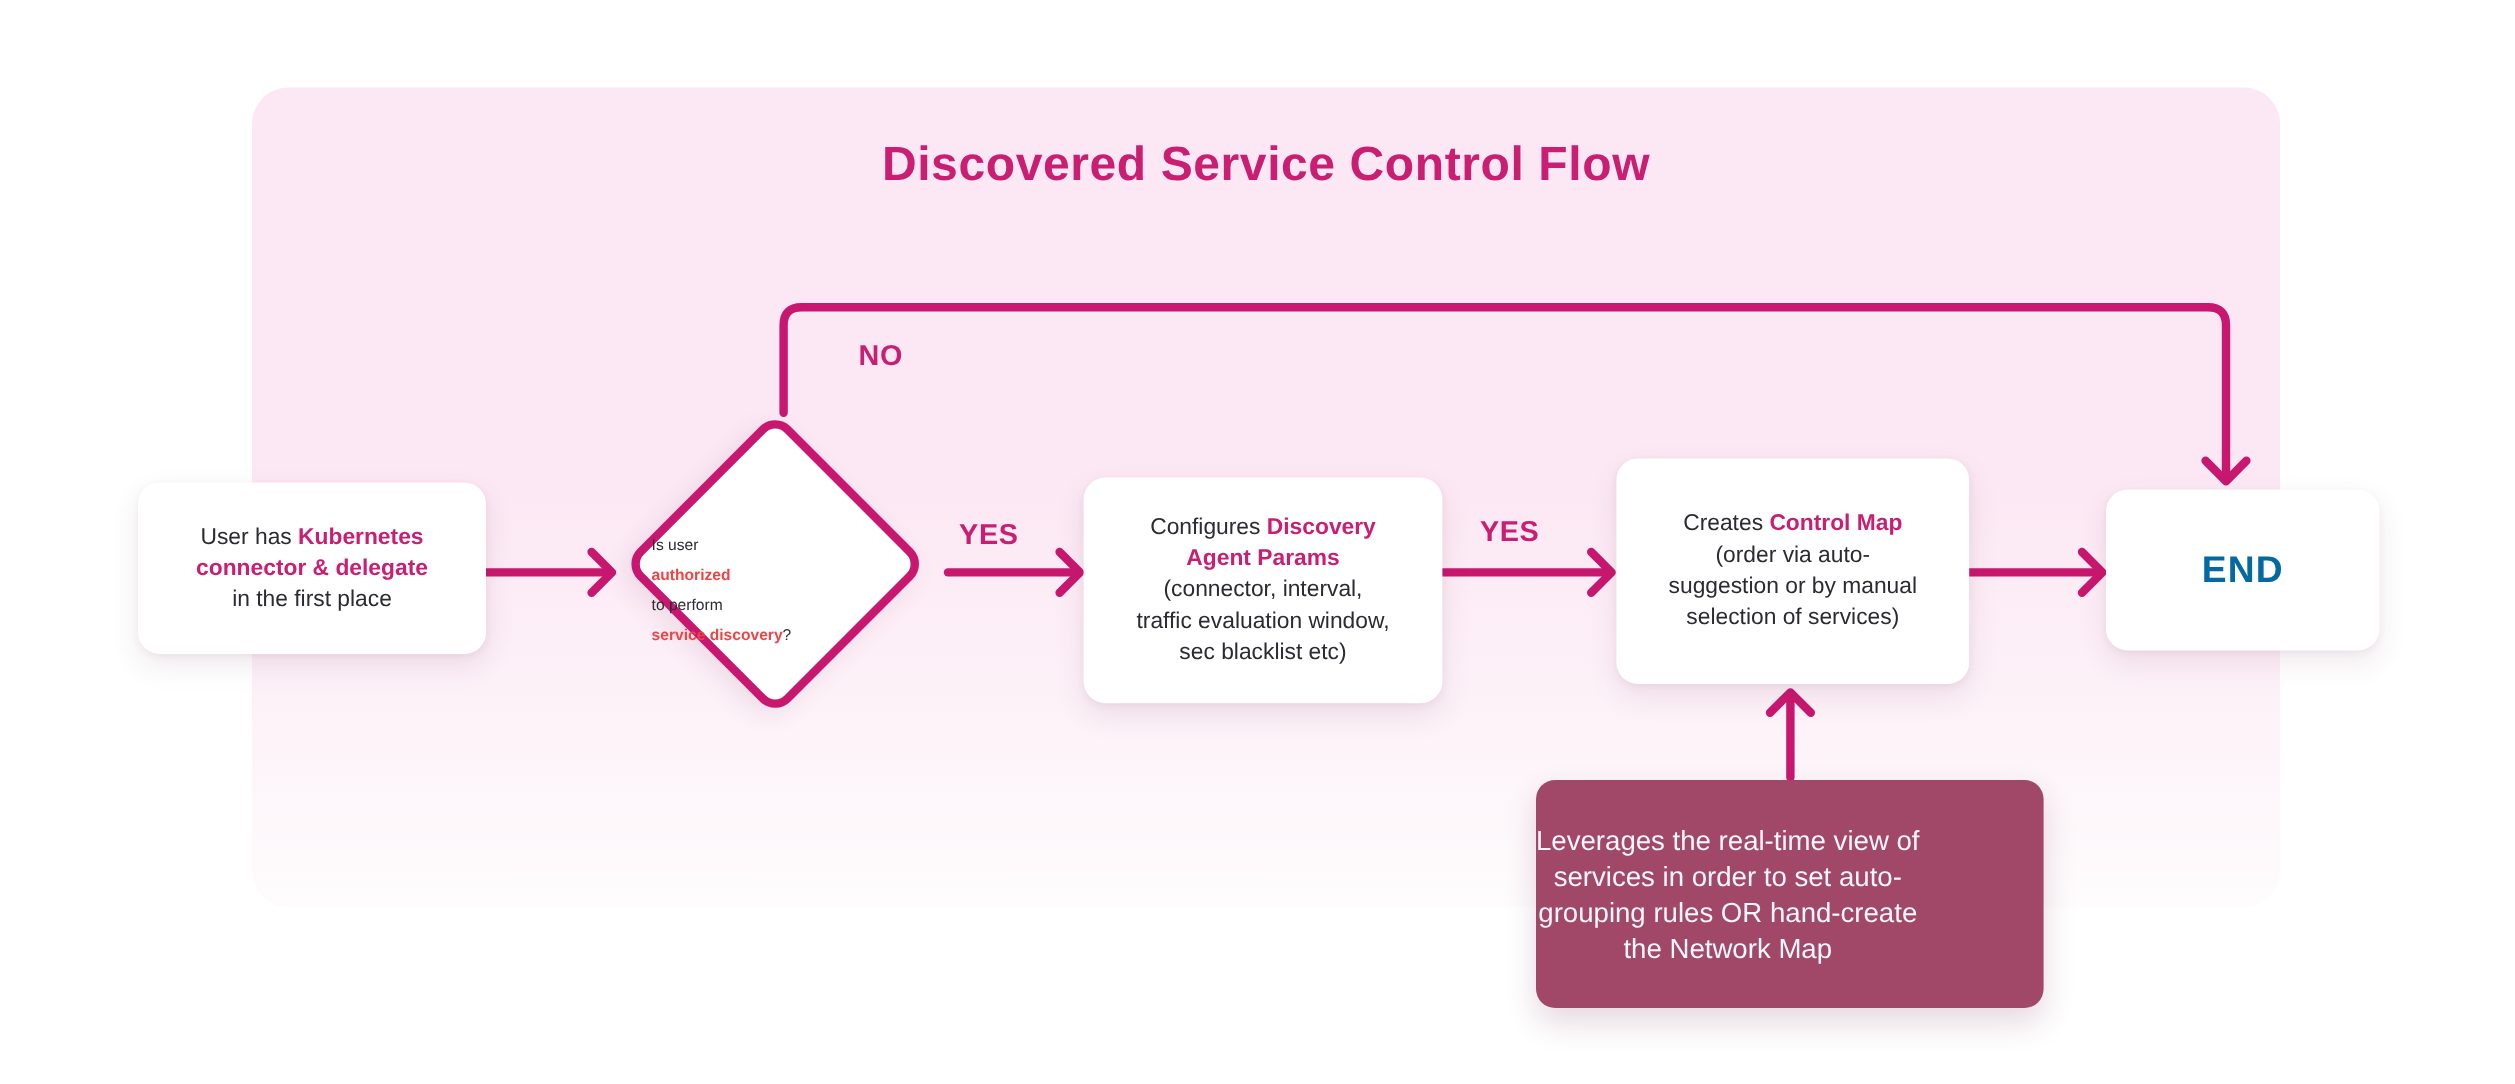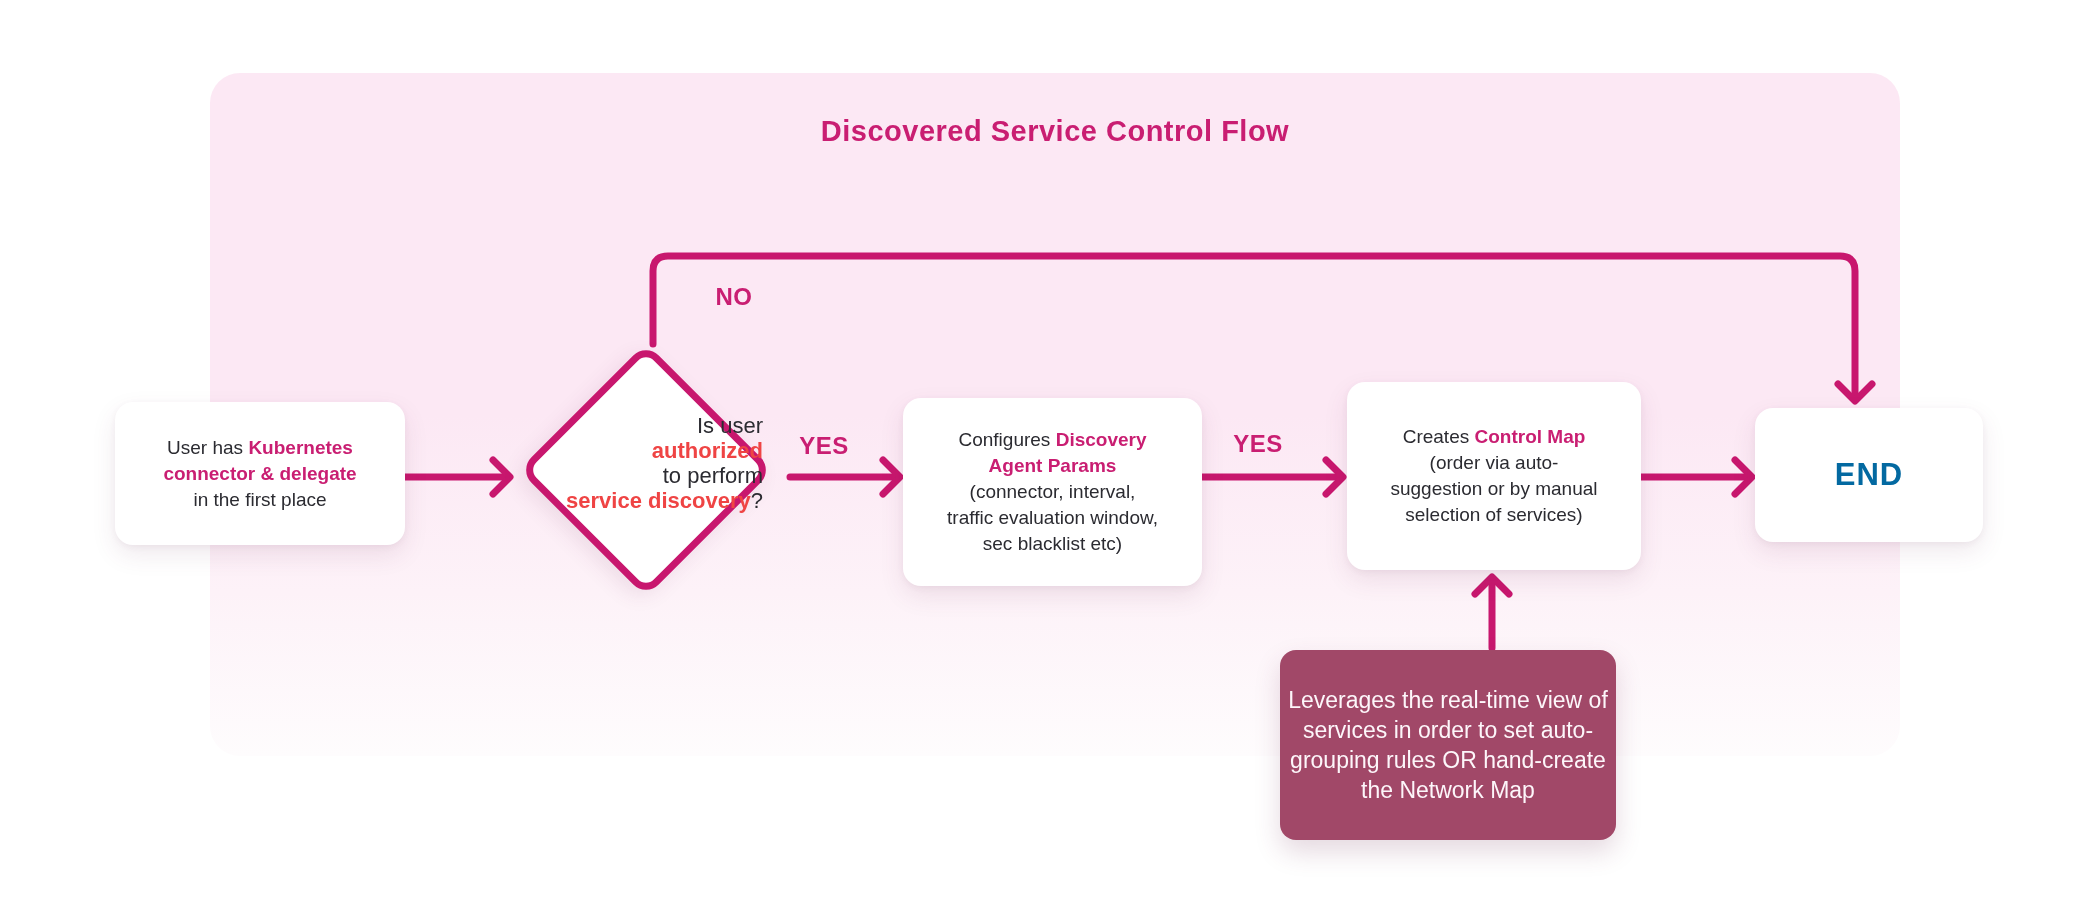--- a/index.html
+++ b/index.html
@@ -19,21 +19,21 @@
     left: 210px; top: 73px;
     width: 1690px; height: 683px;
     border-radius: 30px;
     background: linear-gradient(180deg, #FCE8F4 0%, #FCE8F4 50%, #FDF2F8 76%, #FEFCFD 100%);
   }
 
   .diagram-title {
     position: absolute;
     left: 1055px; top: 115px;
     transform: translateX(-50%);
-    font-size: 29px;
+    font-size: 40px;
     font-weight: 700;
     letter-spacing: 0.5px;
     color: #C91E72;
     white-space: nowrap;
   }
 
   svg.connectors {
     position: absolute;
     left: 0; top: 0;
     width: 2096px; height: 903px;
@@ -73,25 +73,25 @@
     left: 556px; top: 380px;
     width: 180px; height: 180px;
     background: #ffffff;
     border: 7px solid #C8176E;
     border-radius: 18px;
     transform: rotate(45deg);
     box-shadow: 0 8px 20px rgba(110, 45, 85, 0.10);
   }
   .diamond-label {
     position: absolute;
-    left: 543px; top: 413px;
+    left: 543px; top: 441px;
     width: 220px;
-    text-align: right;
+    text-align: left;
     color: #2B2B31;
-    font-size: 22px;
+    font-size: 13px;
     line-height: 25px;
   }
   .diamond-label .hl { color: #ef4444; font-weight: 700; }
   .diamond-label .ln { display: block; }
 
   .edge-label {
     position: absolute;
     transform: translateX(-50%);
     font-size: 24px;
     font-weight: 700;
@@ -99,27 +99,27 @@
     letter-spacing: 0.5px;
     white-space: nowrap;
   }
   .label-no   { left: 734px;  top: 283px; }
   .label-yes1 { left: 824px;  top: 432px; }
   .label-yes2 { left: 1258px; top: 430px; }
 
   .note-box {
     position: absolute;
     left: 1280px; top: 650px;
-    width: 336px; height: 190px;
+    width: 423px; height: 190px;
     background: #A14868;
     border-radius: 16px;
     box-shadow: 0 12px 26px rgba(110, 45, 85, 0.18);
     display: flex;
     align-items: center;
-    justify-content: center;
+    justify-content: flex-start;
     text-align: center;
     color: #FDF6FA;
     font-size: 23px;
     line-height: 30px;
   }
   .note-box .ln { display: block; }
 </style>
 </head>
 <body>
 

